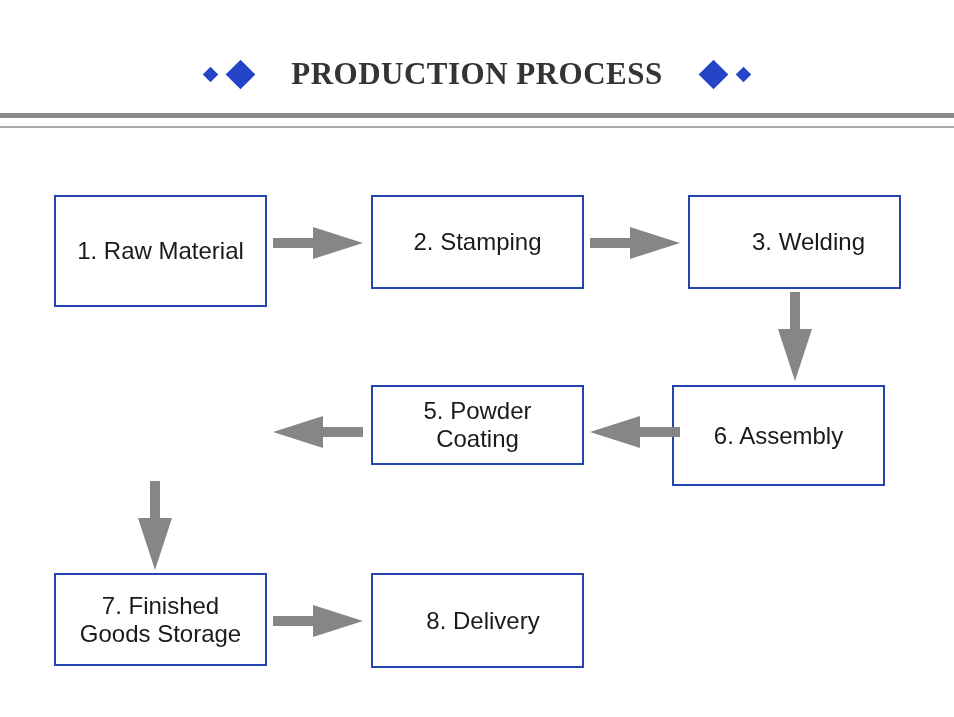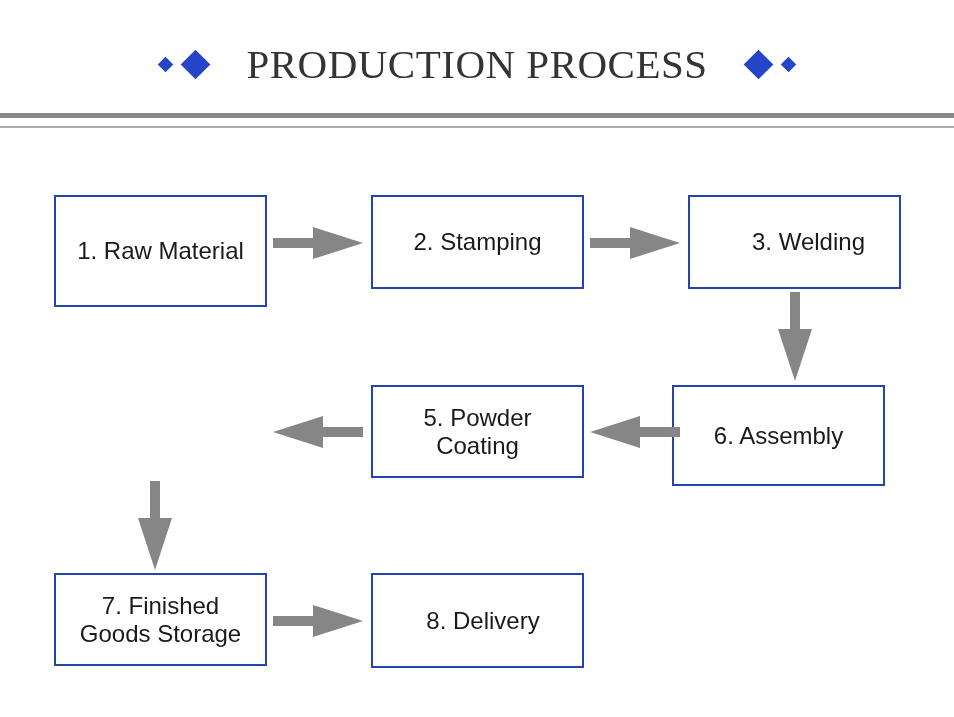--- a/index.html
+++ b/index.html
@@ -14,24 +14,24 @@
 
   
   .header {
     position: absolute;
     left: 0; right: 0; top: 40px;
     display: flex;
     justify-content: center;
     align-items: center;
   }
   .title {
-    margin: 0 40px;
+    margin: 16px 40px;
     font-family: "Liberation Serif", "DejaVu Serif", serif;
-    font-weight: normal;
-    font-size: 41px;
+    font-weight: bold;
+    font-size: 31px;
     letter-spacing: 0.5px;
     color: var(--title-text, #343434);
     white-space: nowrap;
   }
   .diamond {
     display: inline-block;
     background: var(--diamond-blue, #2545c8);
     transform: rotate(45deg);
   }
   .diamond.sm { width: 11px; height: 11px; }
@@ -63,21 +63,21 @@
     text-align: center;
     font-size: 24px;
     line-height: 1.15;
     color: var(--box-text, #1a1a1a);
   }
   .box span { white-space: pre-line; }
   .b1 { left: 54px;  top: 195px; height: 112px; }
   .b2 { left: 371px; top: 195px; height: 94px; }
   .b3 { left: 688px; top: 195px; height: 94px; padding-left: 28px; }
   .b4 { left: 54px;  top: 385px; height: 93px; }
-  .b5 { left: 371px; top: 385px; height: 93px; }
+  .b5 { left: 371px; top: 385px; height: 80px; }
   .b6 { left: 672px; top: 385px; height: 101px; }
   .b7 { left: 54px;  top: 573px; height: 93px; }
   .b8 { left: 371px; top: 573px; height: 95px; padding-left: 11px; }
 
   
   .arrow { position: absolute; color: var(--arrow-gray, #868686); }
   .a12 { left: 273px; top: 225px; }
   .a23 { left: 590px; top: 225px; }
   .a36 { left: 777px; top: 292px; }
   .a65 { left: 590px; top: 414px; }

